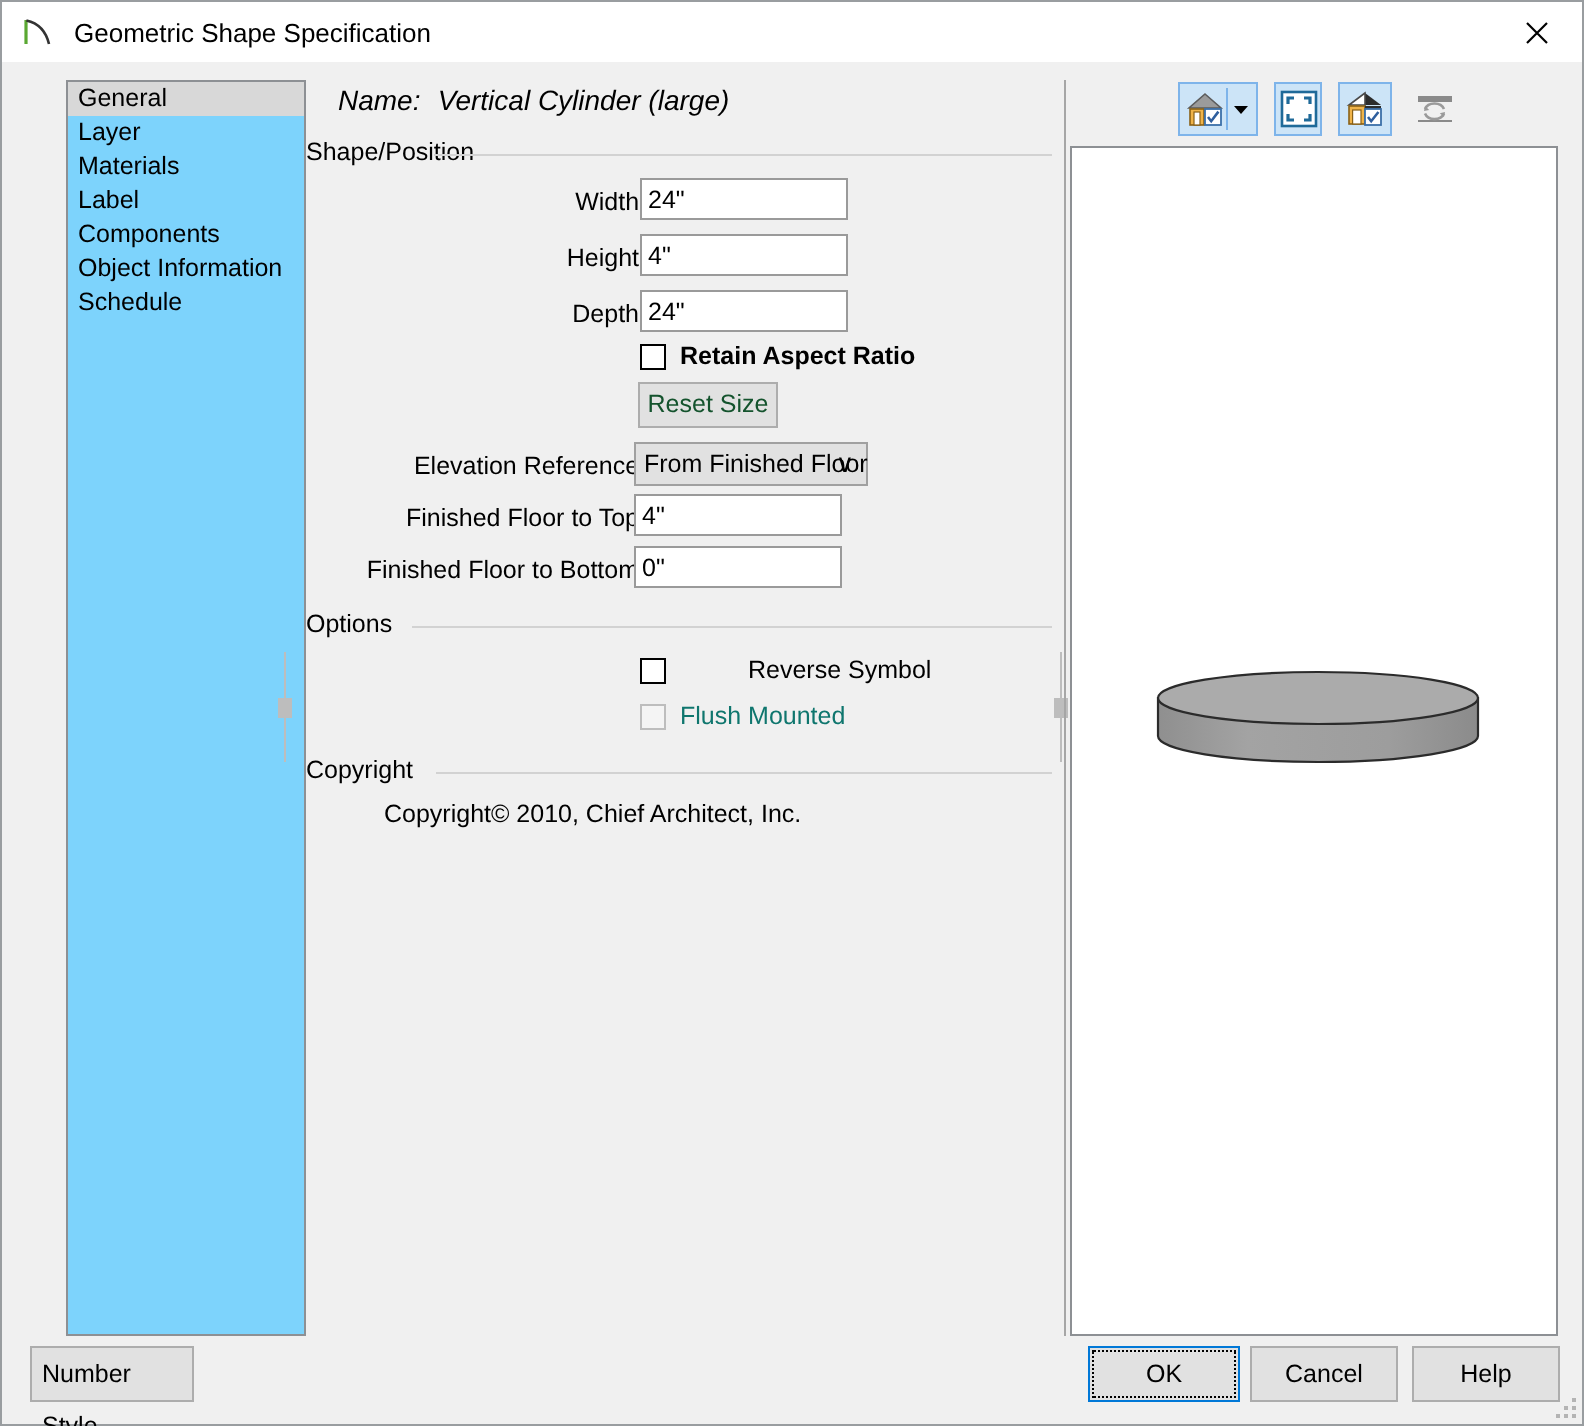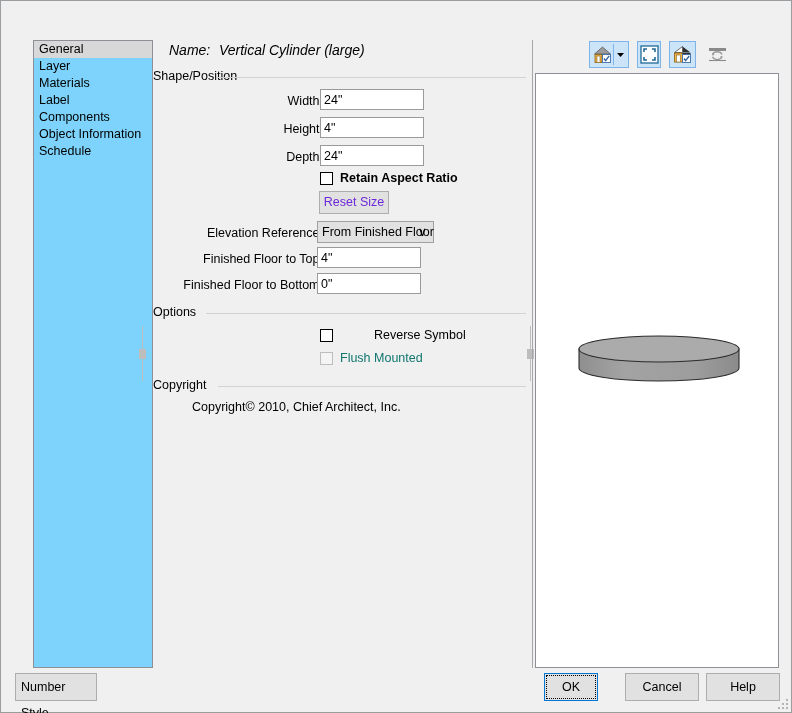--- a/index.html
+++ b/index.html
@@ -226,21 +226,21 @@
   
   #btn-reset {
     position: absolute;
     left: 173px; top: 152px;
     width: 70px; height: 23px;
     background: #e1e1e1;
     border: 1px solid #adadad;
     box-sizing: border-box;
     font-family: "Liberation Sans", sans-serif;
     font-size: 12.5px;
-    color: #6d28d9;
+    color: #14532d;
     text-align: center;
     line-height: 21px;
     cursor: default;
   }
 
   
   #sel-elev {
     position: absolute;
     left: 171px; top: 182px;
     width: 117px; height: 22px;
@@ -331,21 +331,21 @@
     background: #e1e1e1;
     border: 1px solid #adadad;
     font-family: "Liberation Sans", sans-serif;
     font-size: 12.5px;
     color: #000;
     text-align: center;
     line-height: 26px;
     cursor: default;
   }
   #btn-number-style { left: 14px; top: 5px; width: 82px; text-align: left; padding-left: 5px; line-height: 26px; }
-  #btn-ok     { left: 543px; top: 5px; width: 54px;
+  #btn-ok     { left: 543px; top: 5px; width: 76px;
                 border: 1px solid #0078d7;
                 outline: 1px dotted #000; outline-offset: -3px; }
   #btn-cancel { left: 624px; top: 5px; width: 74px; }
   #btn-help   { left: 705px; top: 5px; width: 74px; }
 
   
   #resize-grip {
     position: absolute;
     right: 3px; bottom: 3px;
     width: 12px; height: 12px;
@@ -354,20 +354,34 @@
     position: absolute;
     width: 2px; height: 2px;
     background: #b4b4b4;
   }
 </style>
 </head>
 <body>
 
 <div id="window">
 
+  <div id="titlebar">
+    <span id="title-icon">
+      <svg width="18" height="18" viewBox="0 0 18 18">
+        <path d="M3 3 L3 15" stroke="#5aa832" stroke-width="1.6" fill="none"></path>
+        <path d="M3.2 3.2 C 9 4.5, 13 8.5, 14.5 15" stroke="#333333" stroke-width="1.3" fill="none"></path>
+      </svg>
+    </span>
+    <span id="title-text">Geometric Shape Specification</span>
+    <div id="titlebar-close">
+      <svg width="13" height="13" viewBox="0 0 13 13">
+        <path d="M1.5 1.5 L11.5 11.5 M11.5 1.5 L1.5 11.5" stroke="#000000" stroke-width="1.1" fill="none"></path>
+      </svg>
+    </div>
+  </div>
 
   <div id="sidebar">
     <div class="side-item selected">General</div>
     <div class="side-item">Layer</div>
     <div class="side-item">Materials</div>
     <div class="side-item">Label</div>
     <div class="side-item">Components</div>
     <div class="side-item">Object Information</div>
     <div class="side-item">Schedule</div>
   </div>

